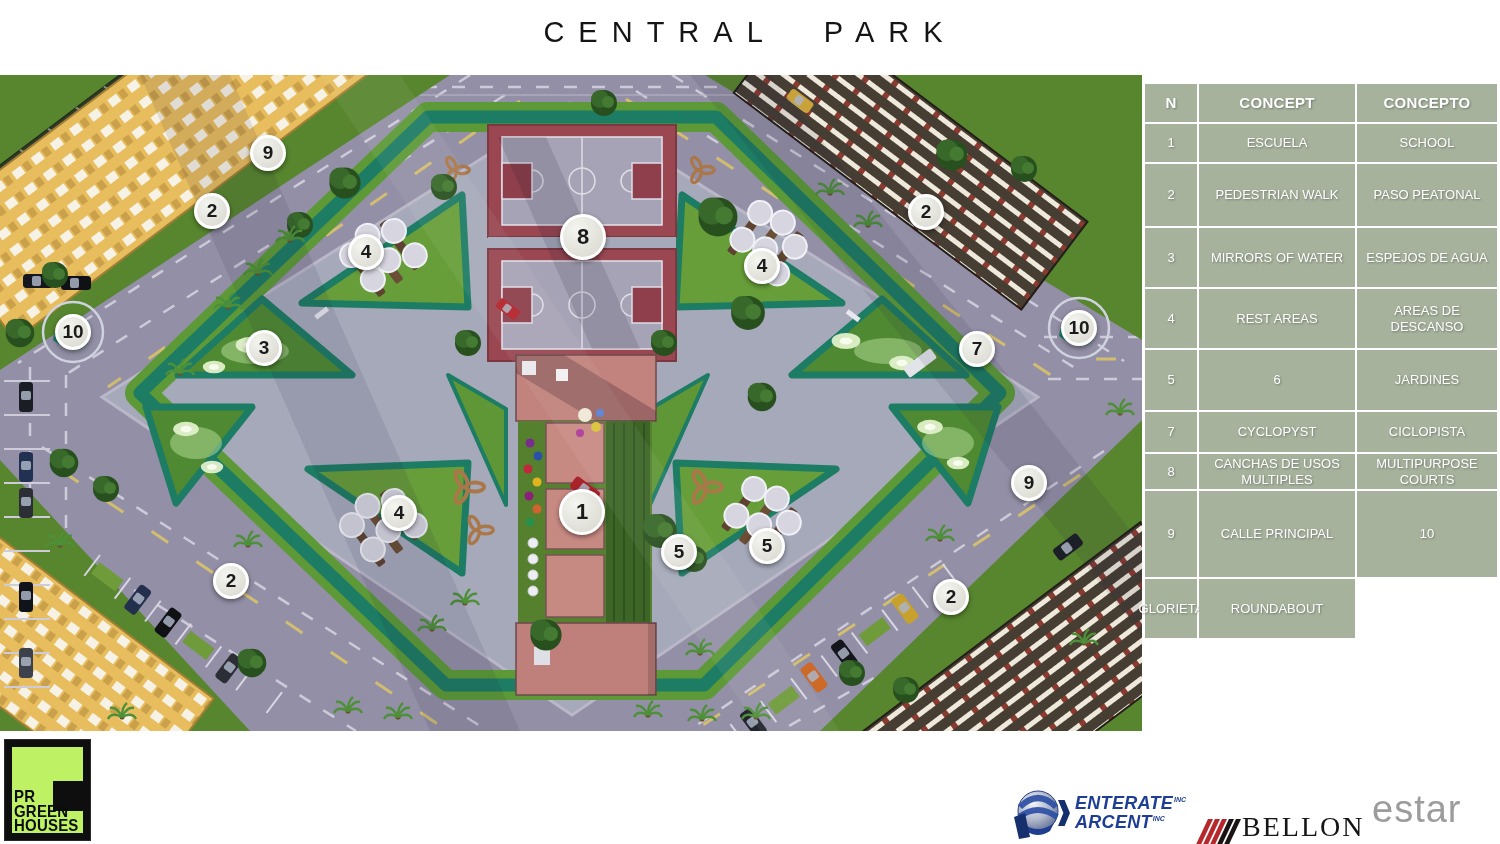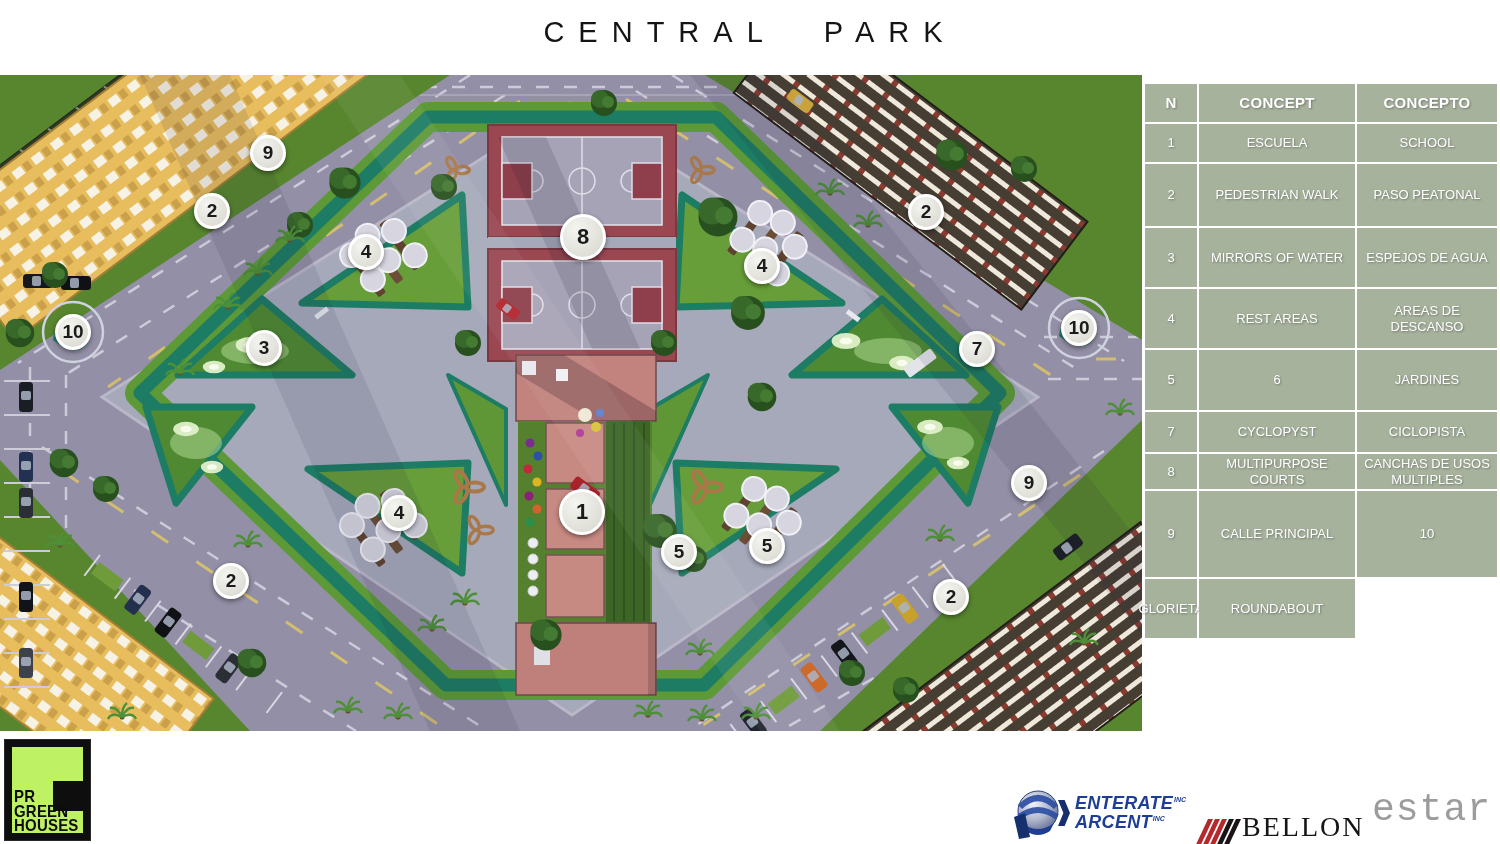--- a/index.html
+++ b/index.html
@@ -43,21 +43,21 @@
   .enterate { position:absolute; left:1012px; top:784px; display:flex; align-items:center; height:58px; }
   .enterate .txt { margin-left:3px; font-style:italic; font-weight:900; color:#1d3e94; font-size:18px;
                    line-height:1.05; letter-spacing:.3px; }
   .enterate .inc { font-size:7px; vertical-align:super; letter-spacing:0; margin-left:1px; }
   .chev { width:12px; height:26px; background:#16306e; clip-path:polygon(0 0,55% 0,100% 50%,55% 100%,0 100%,45% 50%); margin-left:-6px; margin-right:2px; }
 
   .bellon { position:absolute; left:1190px; top:813px; display:flex; align-items:flex-start; }
   .bellon .name { font-family:"Liberation Serif", serif; font-size:28px; color:#151515; letter-spacing:2px; line-height:1; }
   .bellon .sub  { font-size:8.5px; color:#2b2b2b; letter-spacing:5.6px; margin-top:3px; }
 
-  .estar { position:absolute; left:1372px; top:788px; font-family:Liberation Mono, monospace;
+  .estar { position:absolute; left:1372px; top:788px; font-family:Liberation Sans, sans-serif;
            font-size:38px; color:#9c9c9c; letter-spacing:1px; font-weight:500; }
 </style>
 </head>
 <body>
 
 <div id="page">
 
   <div class="title">CENTRAL PARK</div>
 
   <div class="map">
@@ -412,22 +412,22 @@
     <div class="cell">5</div>
 
     <div class="cell">6</div>
     <div class="cell">JARDINES</div>
 
     <div class="cell">7</div>
     <div class="cell">CYCLOPYST</div>
     <div class="cell">CICLOPISTA</div>
 
     <div class="cell">8</div>
+    <div class="cell">CANCHAS DE USOS MULTIPLES</div>
     <div class="cell">MULTIPURPOSE COURTS</div>
-    <div class="cell">CANCHAS DE USOS MULTIPLES</div>
 
     <div class="cell">9</div>
     <div class="cell">CALLE PRINCIPAL</div>
 
     <div class="cell">10</div>
     <div class="cell">GLORIETA</div>
     <div class="cell">ROUNDABOUT</div>
   </div>
 
   <div class="pr-logo">

